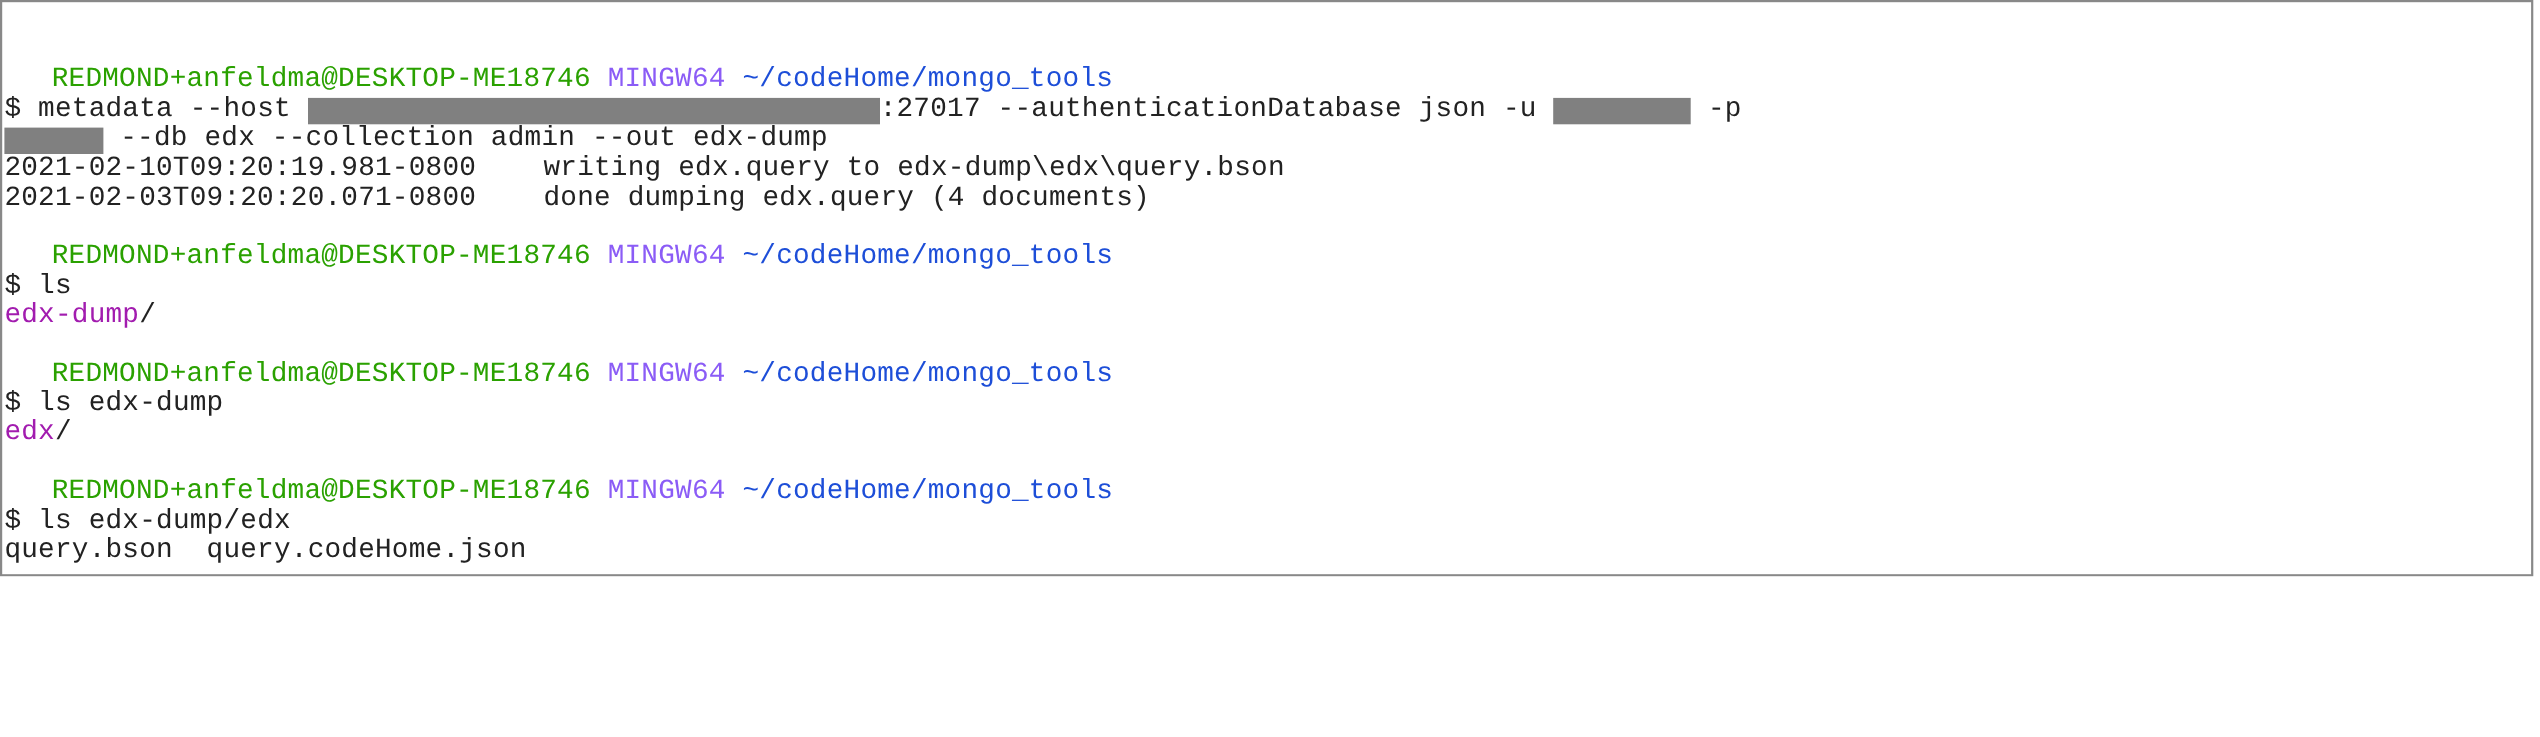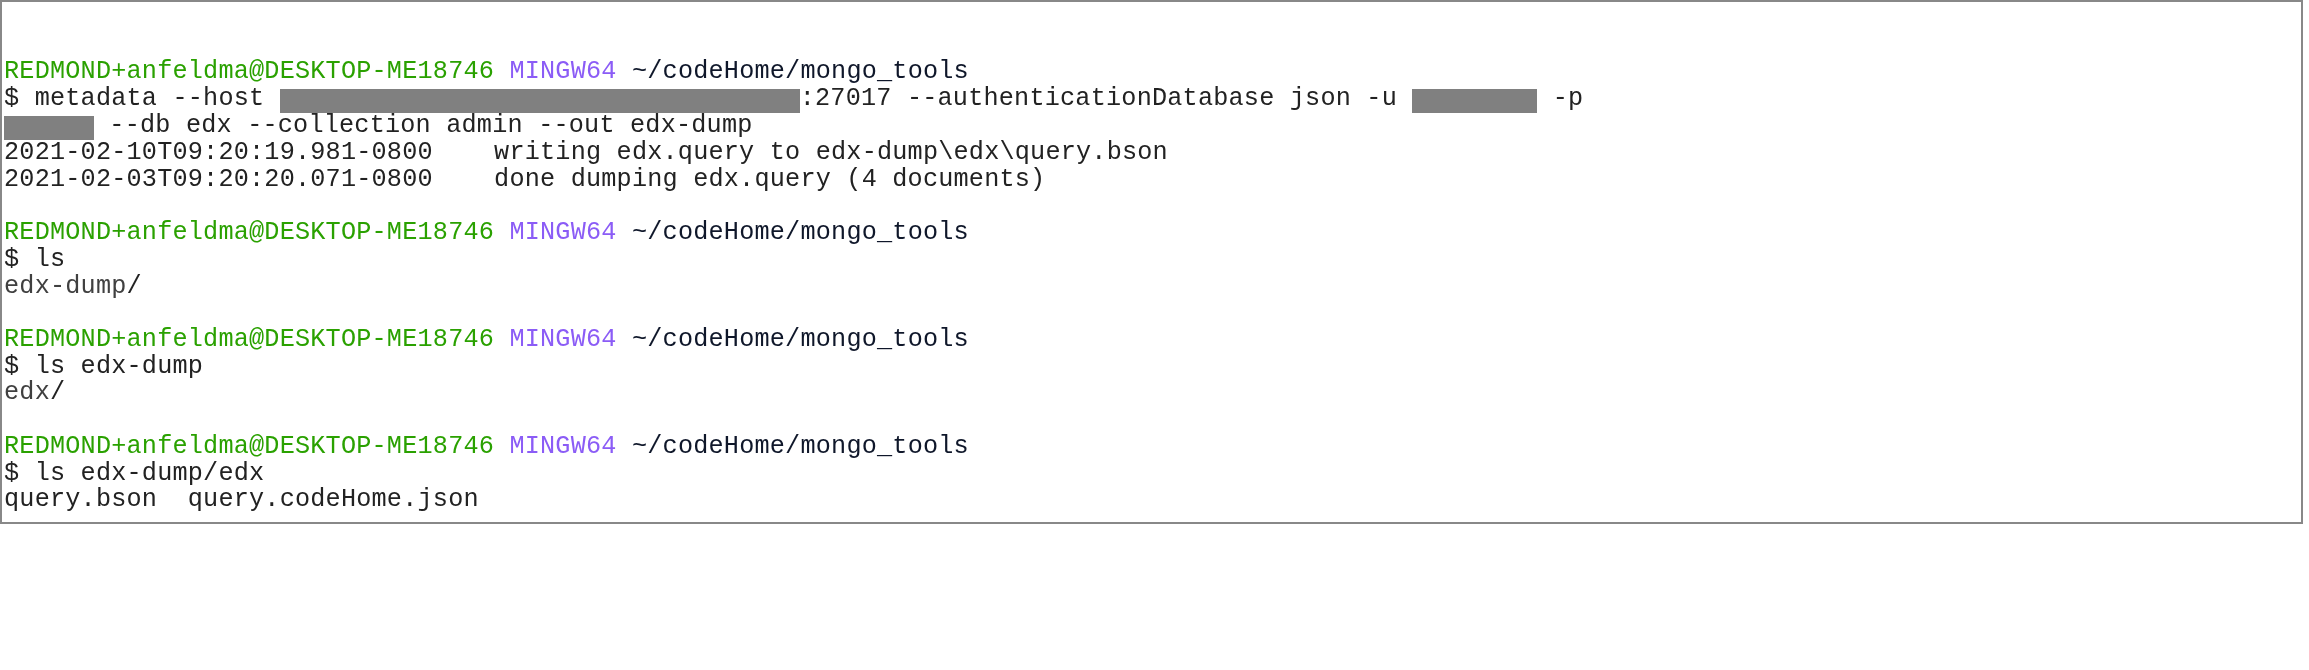--- a/index.html
+++ b/index.html
@@ -14,27 +14,27 @@
     letter-spacing: 0.2px;
     white-space: pre;
     background: #ffffff;
     color: #222;
     border: 2px solid #888;
     padding: 4px 2px 8px 2px;
     width: 2303px;
     box-sizing: border-box;
     overflow: hidden;
   }
-  .user    { color: #2aa100; } 
+  .user    { color: #2aa100; margin-left: 43px; } 
   .mingw   { color: #8b5cf6; } 
-  .cwd     { color: #0f172a; } 
+  .cwd     { color: #1d4ed8; } 
   .prompt  { color: #222; }
   .cmd     { color: #222; }
   .out     { color: #222; }
-  .dir     { color: #404040; } 
+  .dir     { color: #a21caf; } 
   .redact {
     display: inline-block;
     background: #808080;
     color: #808080;
     vertical-align: text-bottom;
     height: 0.95em;
   }
   .redact.host  { width: 520px; }
   .redact.uval  { width: 125px; }
   .redact.pval  { width:  90px; }

